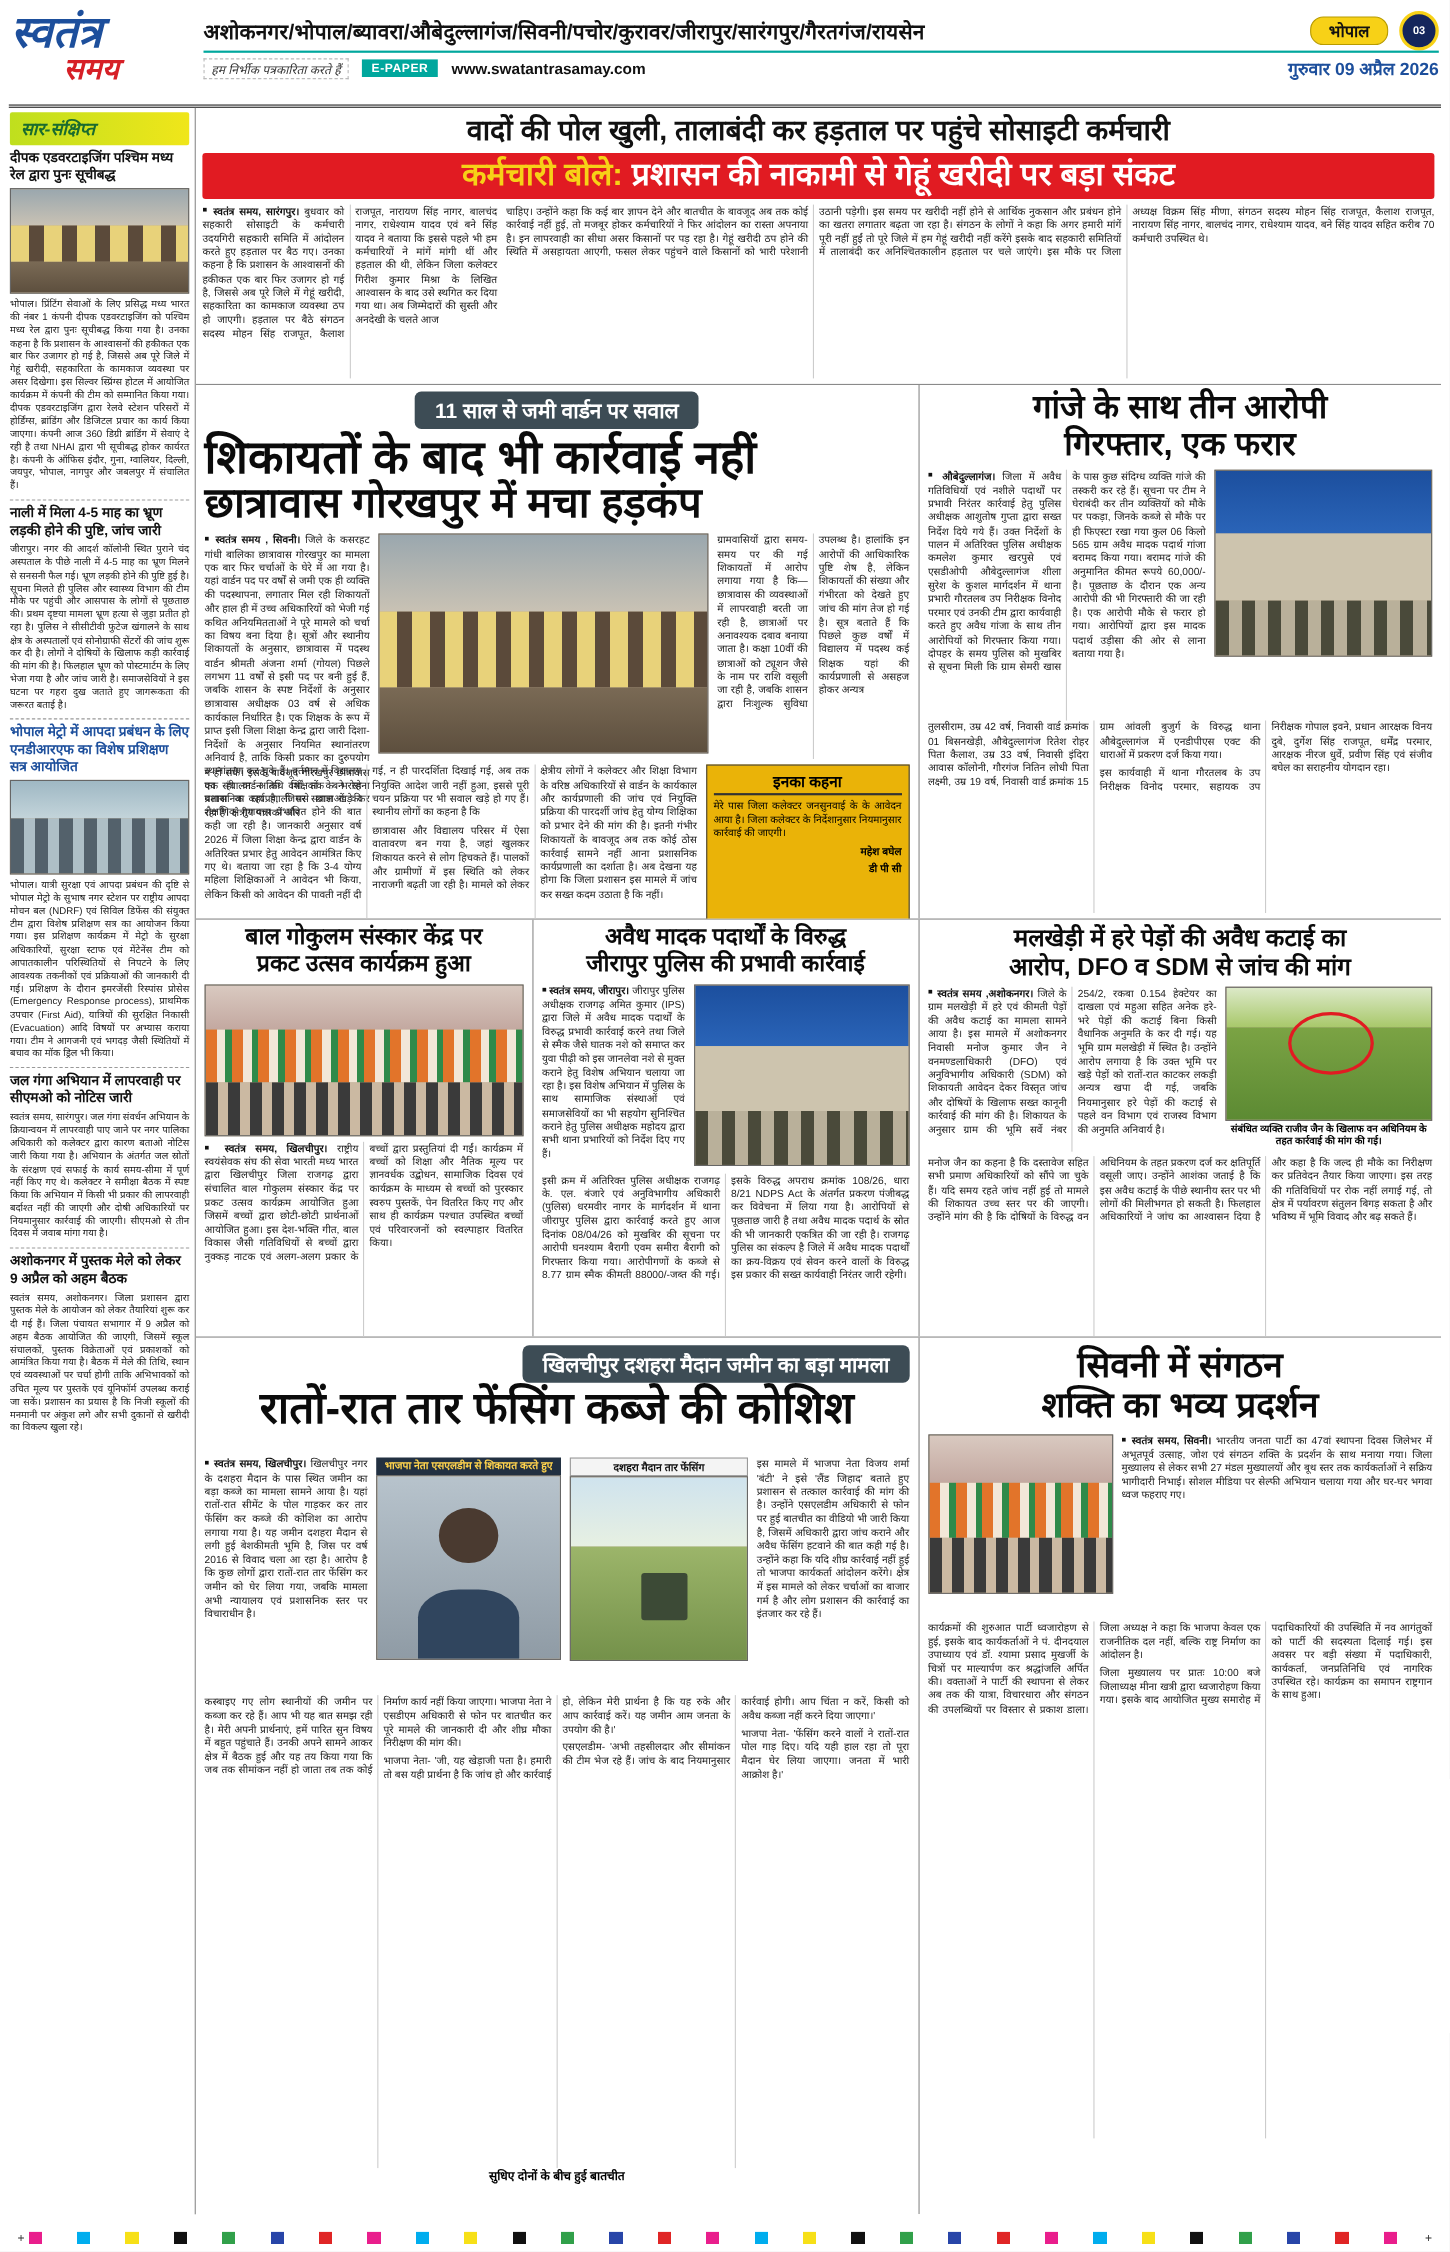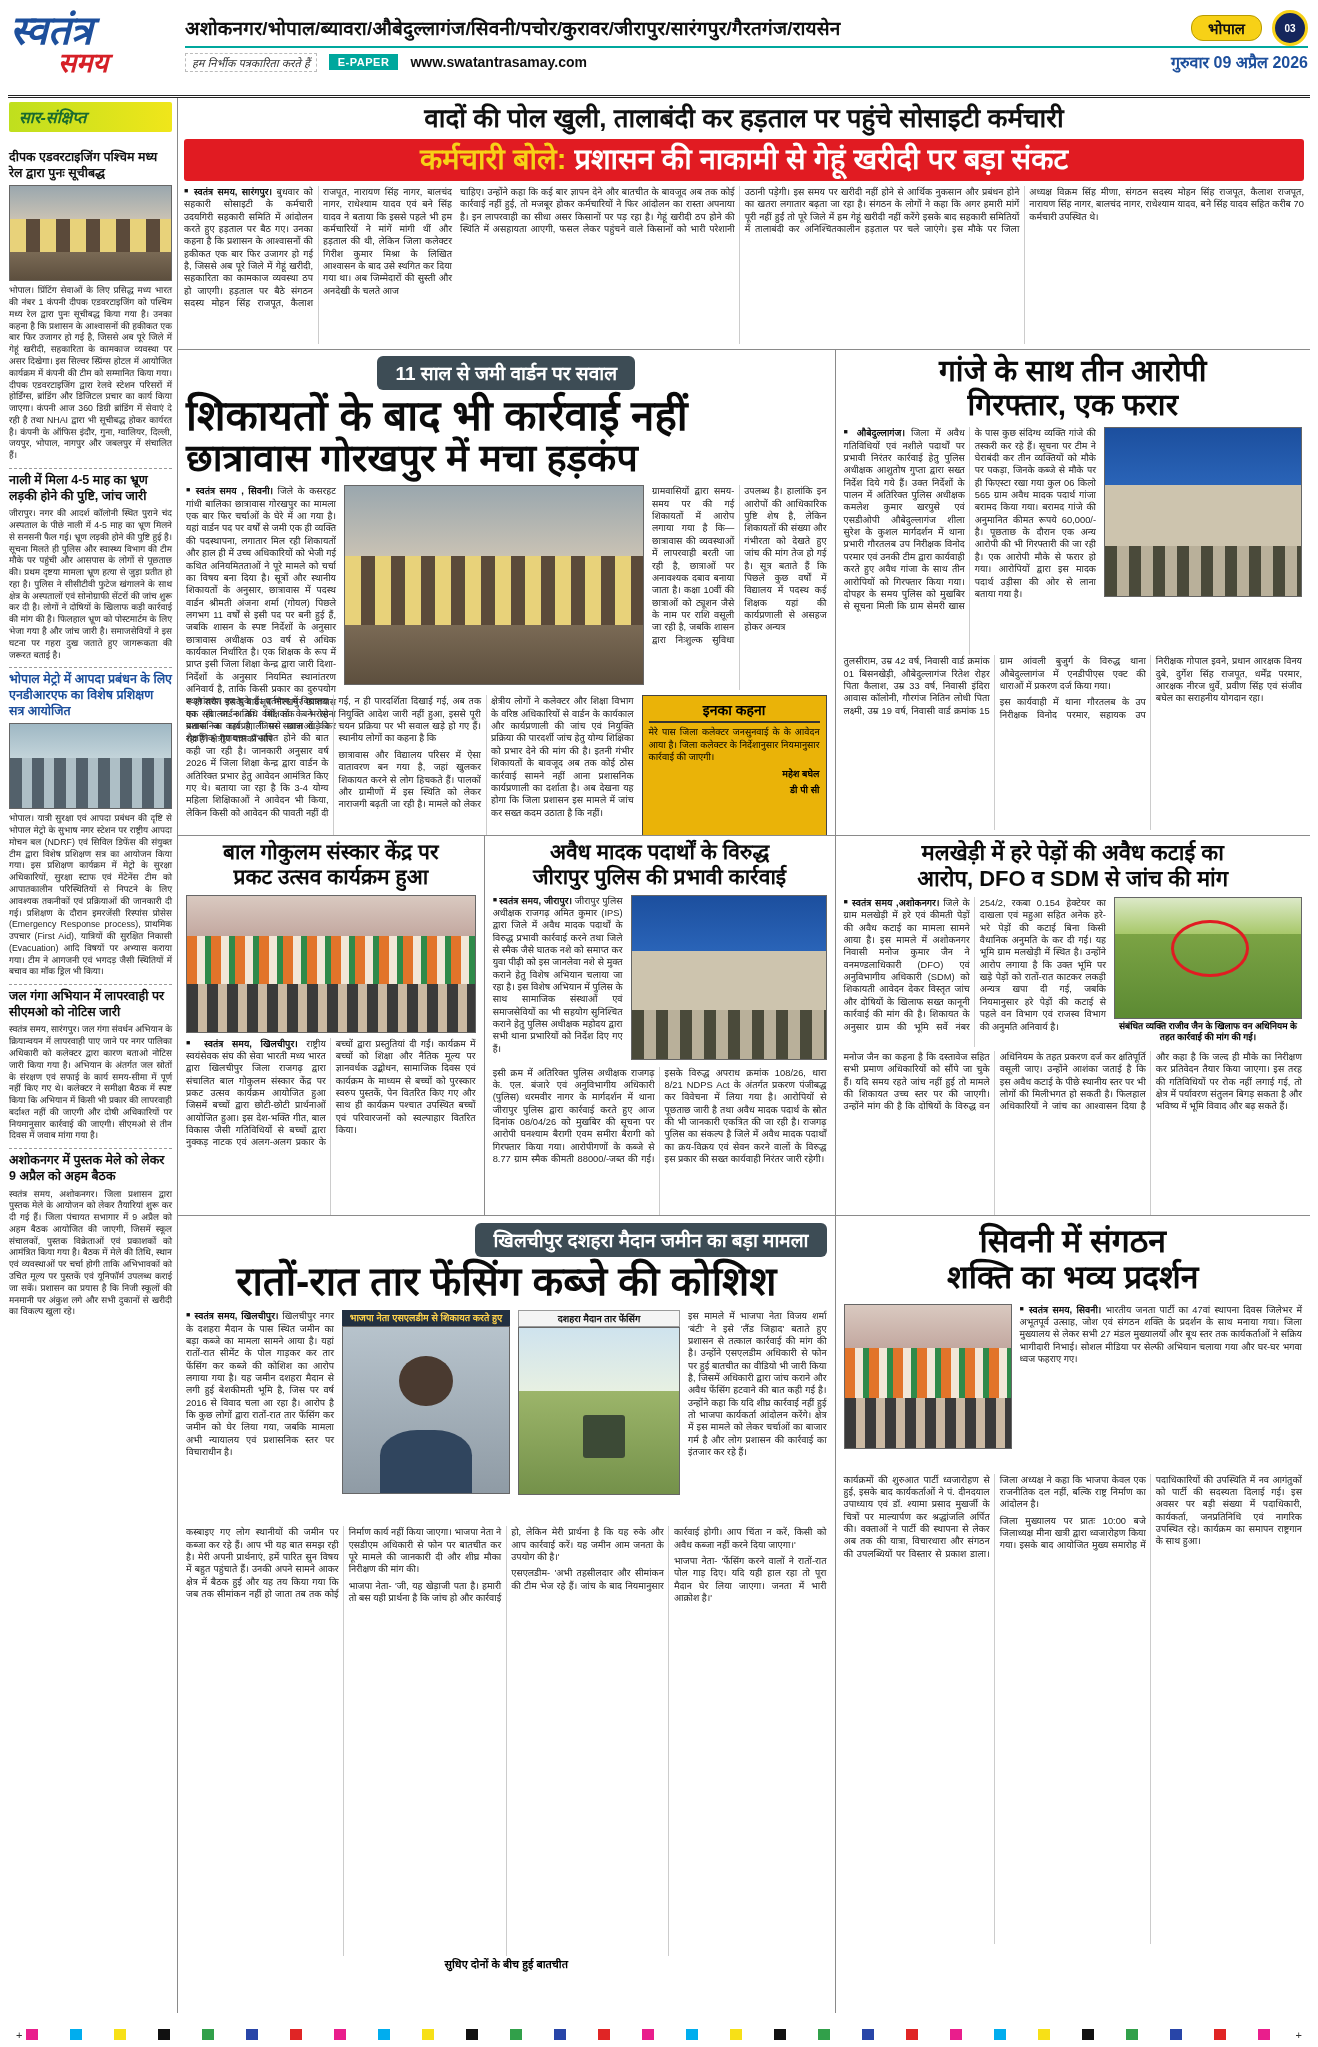--- a/index.html
+++ b/index.html
@@ -21,21 +21,21 @@
   .edition-badge{background:var(--accent-yellow);border:1px solid #b89b00;border-radius:12px;padding:2px 16px;font-size:15px;font-weight:bold;color:#111}
   .page-circle{width:36px;height:36px;border-radius:50%;background:#15265c;border:3px solid var(--accent-yellow);color:#fff;font-size:10px;font-weight:bold;display:flex;align-items:center;justify-content:center}
   .sub-row{display:flex;align-items:center;gap:12px;border-top:2px solid var(--teal);padding-top:3px}
   .tagline{font-size:11px;font-style:italic;color:#333;border:1px dashed #bbb;padding:1px 6px}
   .epaper{background:var(--teal);color:#fff;font-size:11px;font-weight:bold;padding:2px 9px;letter-spacing:.5px}
   .website{font-size:14px;font-weight:bold;color:#111}
   .date{margin-left:auto;font-size:16px;font-weight:bold;color:var(--brand-blue)}
   
   .body-grid{display:grid;grid-template-columns:170px 1fr;height:1915px}
   .sidebar{border-right:1px solid #8a8a8a;padding:0 5px 0 1px;overflow:hidden}
-  .sb-head{background:linear-gradient(90deg,#bfdf1e,var(--sidebar-head-bg));color:var(--sidebar-head-text);font-size:16px;font-weight:bold;font-style:italic;padding:4px 10px;margin:4px 0 14px 0;border-radius:2px}
+  .sb-head{background:linear-gradient(90deg,#bfdf1e,var(--sidebar-head-bg));color:var(--sidebar-head-text);font-size:16px;font-weight:bold;font-style:italic;padding:4px 10px;margin:4px 0 0 0;border-radius:2px}
   .sb-item{border-bottom:1px dashed #999;padding:4px 0 6px 0}
   .sb-item:last-child{border-bottom:none}
   .sb-title{font-size:12.5px;font-weight:bold;color:#111;line-height:1.25;margin-bottom:4px}
   .sb-title.blue{color:var(--brand-blue)}
   .sb-body{font-size:8.8px;line-height:1.34;text-align:justify;color:#222}
   main{display:grid;grid-template-rows:252px 486px 380px 1fr;overflow:hidden}
   .sec{border-bottom:1px solid #8a8a8a;overflow:hidden;padding:4px 6px}
   .row2{display:grid;grid-template-columns:58% 42%}
   .row3{display:grid;grid-template-columns:27% 31% 42%}
   .row4{display:grid;grid-template-columns:58% 42%}
@@ -298,21 +298,21 @@
         </div>
       </section>
 
       <section class="sec row4" style="padding:0;border-bottom:none">
 
         <div class="cell">
           <div style="text-align:right;margin:3px 0">
             <span class="badge">खिलचीपुर दशहरा मैदान जमीन का बड़ा मामला</span>
           </div>
           <div class="h-huge" style="text-align:center;font-size:40px">रातों-रात तार फेंसिंग कब्जे की कोशिश</div>
-          <div class="flexrow" style="margin-top:7px;height:210px">
+          <div class="flexrow" style="margin-top:22px;height:210px">
             <div class="body-txt" style="flex:0 0 148px">
               <p><b class="byl">स्वतंत्र समय, खिलचीपुर।</b><span>खिलचीपुर नगर के दशहरा मैदान के पास स्थित जमीन का बड़ा कब्जे का मामला सामने आया है। यहां रातों-रात सीमेंट के पोल गाड़कर कर तार फेंसिंग कर कब्जे की कोशिश का आरोप लगाया गया है। यह जमीन दशहरा मैदान से लगी हुई बेशकीमती भूमि है, जिस पर वर्ष 2016 से विवाद चला आ रहा है। आरोप है कि कुछ लोगों द्वारा रातों-रात तार फेंसिंग कर जमीन को घेर लिया गया, जबकि मामला अभी न्यायालय एवं प्रशासनिक स्तर पर विचाराधीन है।</span></p>
             </div>
             <div style="flex:0 0 168px">
               <div class="cap-dark">भाजपा नेता एसएलडीम से शिकायत करते हुए</div>
               <div class="photo ph-selfie" style="height:168px">
                   <div class="p-top"></div>
                   <div class="head"></div>
                   <div class="torso"></div>
                 </div>

